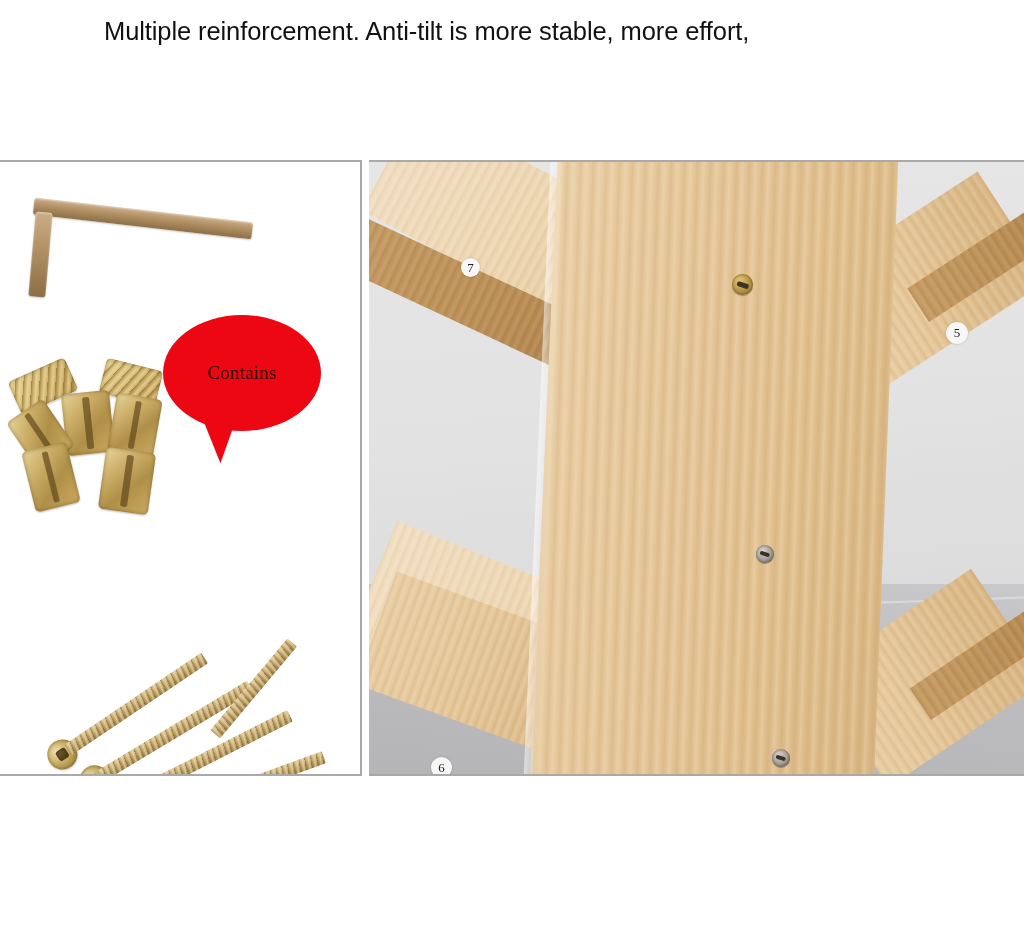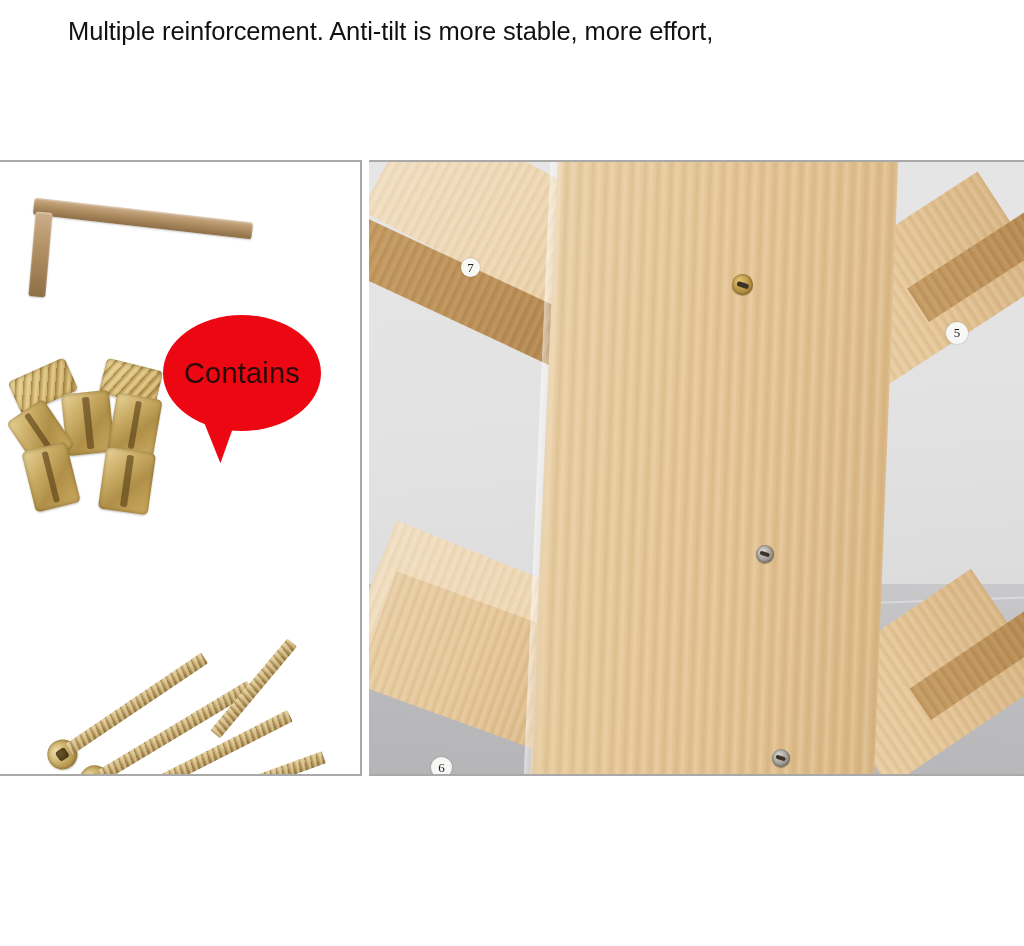--- a/index.html
+++ b/index.html
@@ -23,21 +23,21 @@
     top: 0;
     width: 1024px;
     padding: 6px 0 0 0;
   }
   .headline-line {
     font-family: "Liberation Sans", sans-serif;
     font-size: 25.5px;
     line-height: 51px;
     letter-spacing: -0.1px;
     color: #111111;
-    padding-left: 68px;
+    padding-left: 104px;
     white-space: nowrap;
     font-weight: 400;
   }
 
   
   #panels-row {
     position: absolute;
     left: 0;
     top: 160px;
     width: 1024px;
@@ -243,22 +243,22 @@
     top: 153px;
     width: 158px;
     height: 116px;
     background: #ec0713;
     border-radius: 50%;
     display: flex;
     align-items: center;
     justify-content: center;
   }
   #contains-bubble-label {
-    font-family: Liberation Sans, sans-serif;
-    font-size: 29px;
+    font-family: Liberation Serif, serif;
+    font-size: 19px;
     color: #2a0a08;
     letter-spacing: 0.2px;
     white-space: nowrap;
   }
   #contains-bubble-tail {
     position: absolute;
     left: 205px;
     top: 255px;
     width: 0;
     height: 0;

